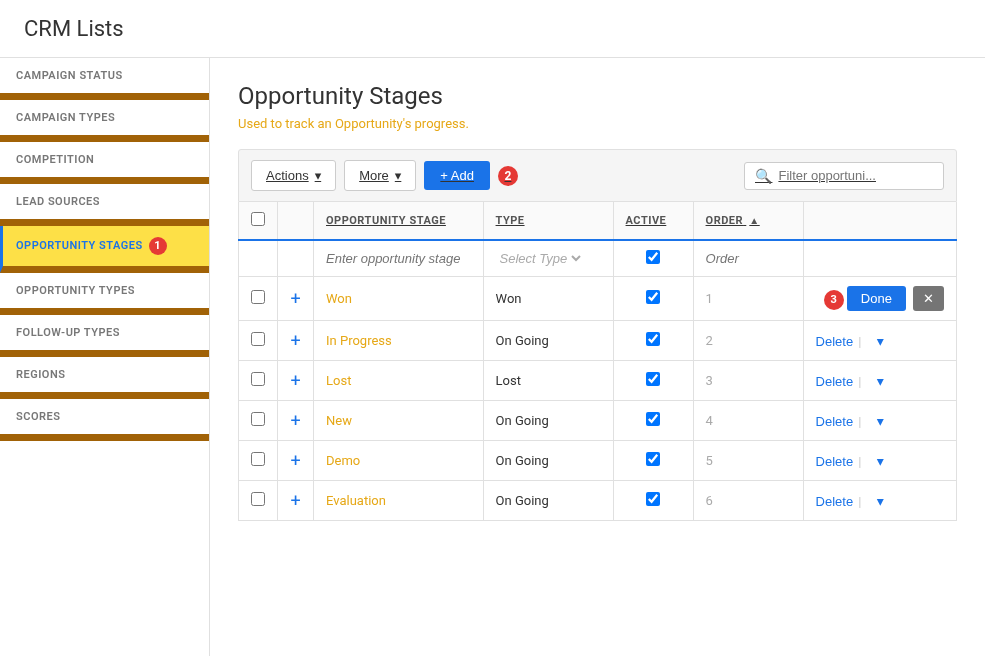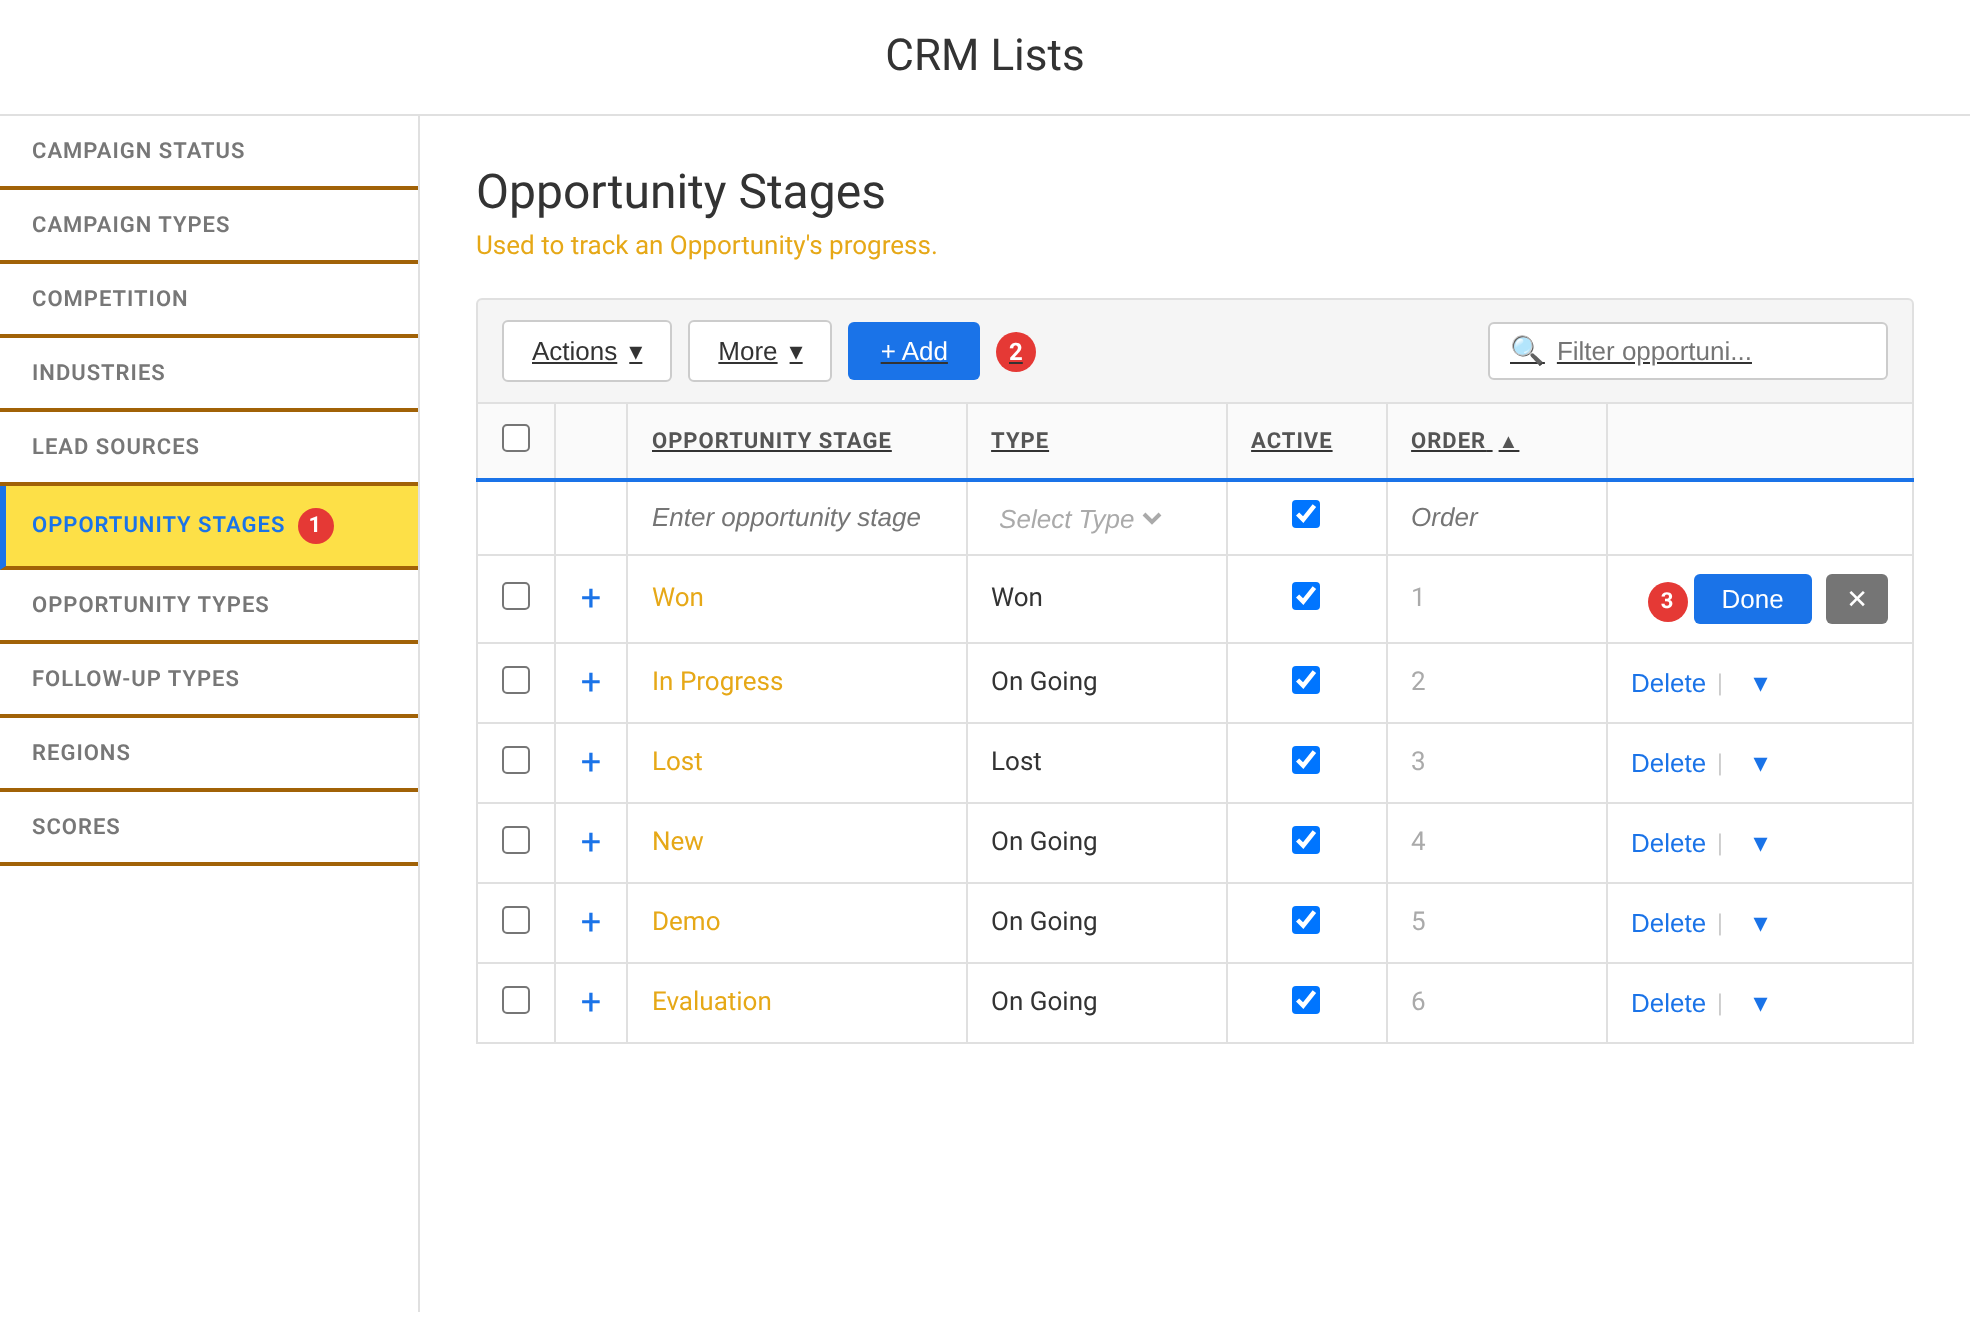--- a/index.html
+++ b/index.html
@@ -1,21 +1,20 @@
 <!DOCTYPE html>
 <html><head>
   <meta charset="utf-8">
   <style>
     * { box-sizing: border-box; margin: 0; padding: 0; }
     body { font-family: -apple-system, BlinkMacSystemFont, 'Segoe UI', Roboto, Arial, sans-serif; font-size: 13px; background: #fff; color: #333; }
 
     .app-header {
       padding: 16px 24px;
       border-bottom: 1px solid #e0e0e0;
-      text-align: center;
     }
     .app-header h1 {
       font-size: 22px;
       font-weight: 400;
       color: #333;
     }
 
     .layout {
       display: flex;
       height: calc(663px - 65px);
@@ -29,21 +28,21 @@
     }
 
     .sidebar-item {
       display: block;
       padding: 11px 16px;
       font-size: 11px;
       font-weight: 600;
       letter-spacing: 0.5px;
       color: #777;
       cursor: pointer;
-      border-bottom: 2px solid #a16207;
+      border-bottom: 7px solid #a16207;
       text-decoration: none;
       text-transform: uppercase;
     }
     .sidebar-item.active {
       color: #1a73e8;
       border-left: 3px solid #1a73e8;
       padding-left: 13px;
       background: #fde047;
     }
     .sidebar-item .badge {
@@ -326,21 +325,20 @@
   <h1>CRM Lists</h1>
 </div>
 
 <div class="layout">
 
   <nav class="sidebar">
 
   <a class="sidebar-item" href="#">CAMPAIGN STATUS</a>
       <a class="sidebar-item" href="#">CAMPAIGN TYPES</a>
       <a class="sidebar-item" href="#">COMPETITION</a>
-      <a class="sidebar-item" href="#">INDUSTRIES</a>
       <a class="sidebar-item" href="#">LEAD SOURCES</a>
       <a class="sidebar-item active" href="#">OPPORTUNITY STAGES<span class="badge">1</span></a>
       <a class="sidebar-item" href="#">OPPORTUNITY TYPES</a>
       <a class="sidebar-item" href="#">FOLLOW-UP TYPES</a>
       <a class="sidebar-item" href="#">REGIONS</a>
       <a class="sidebar-item" href="#">SCORES</a>
     </nav>
 
   <main class="main-content">
     <h2 class="page-title">Opportunity Stages</h2>

